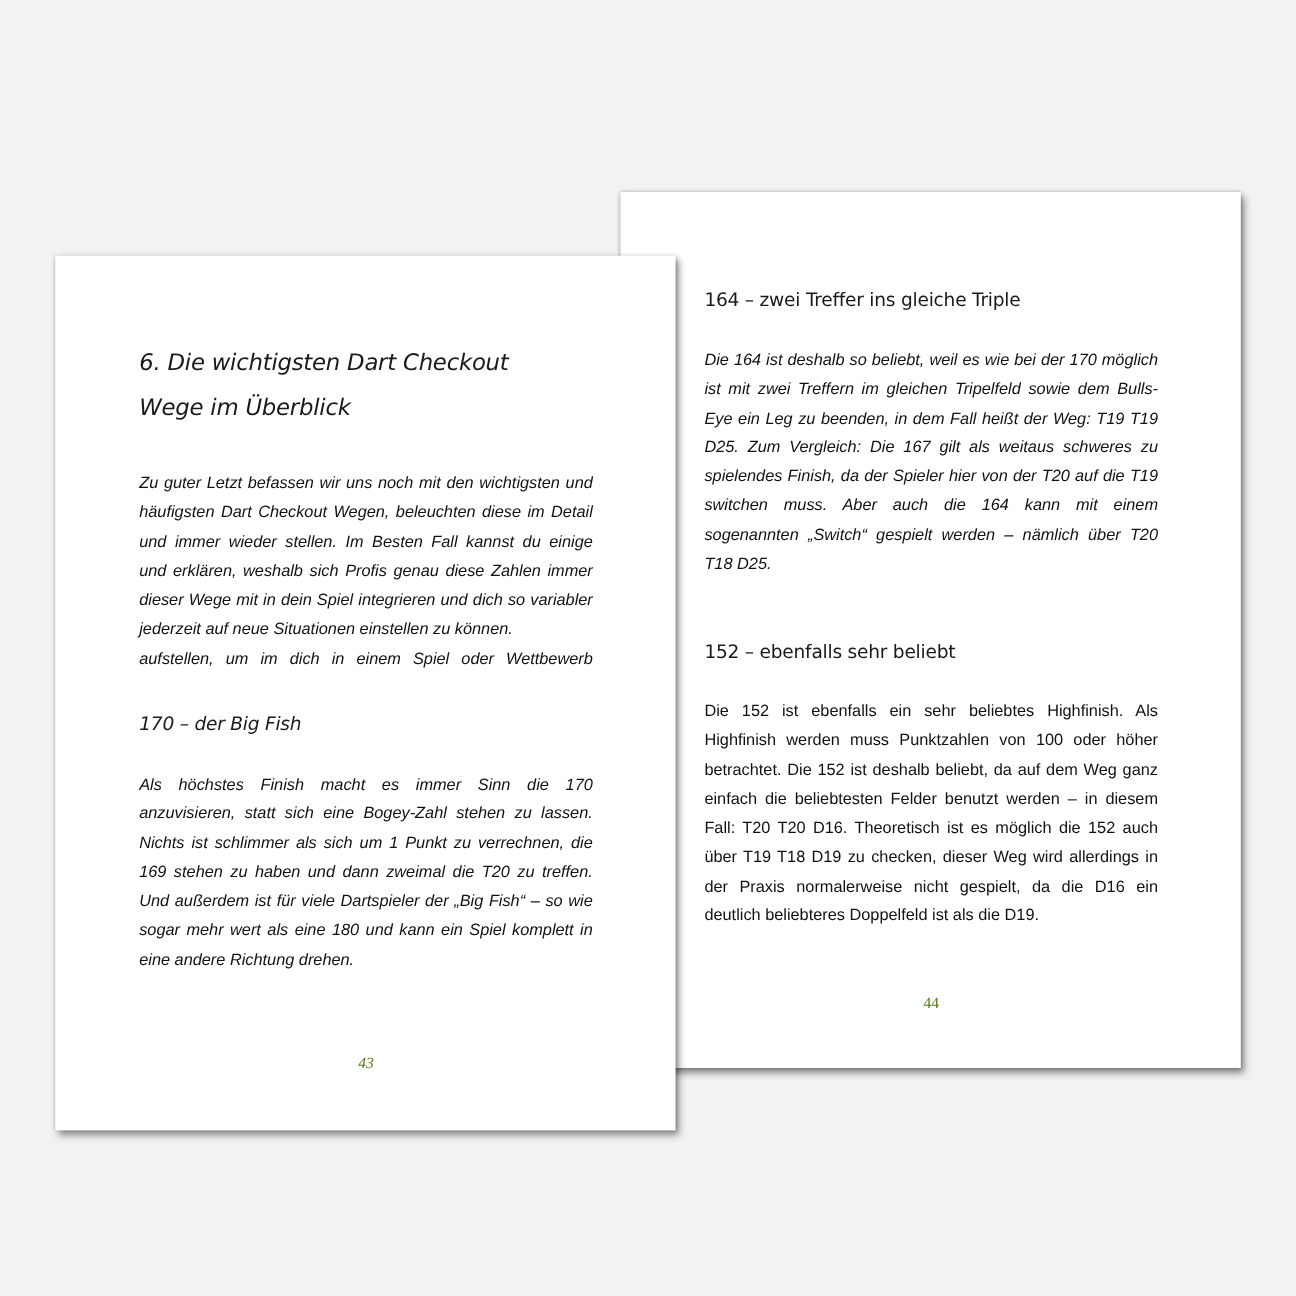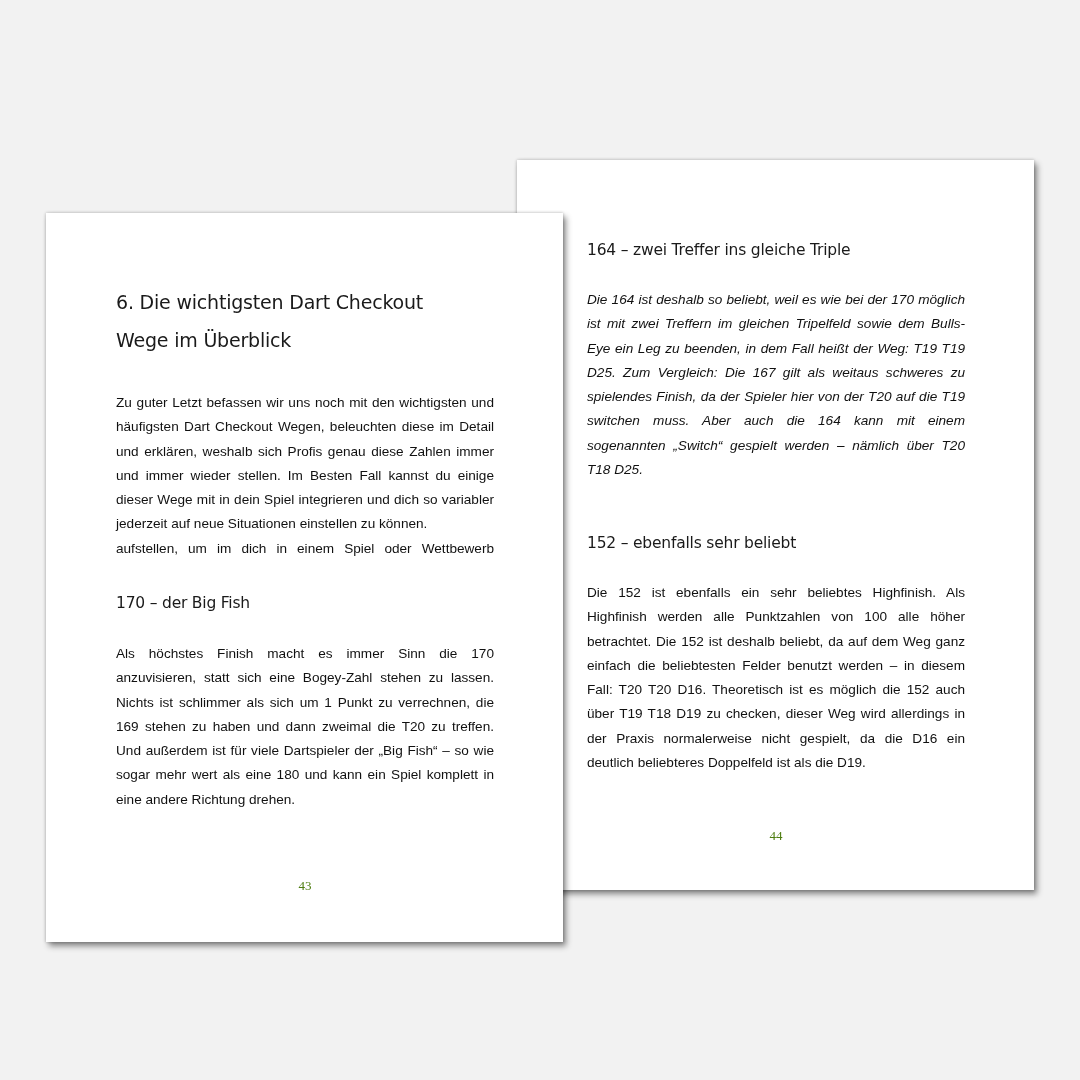--- a/index.html
+++ b/index.html
@@ -29,20 +29,21 @@
       height: 730px;
       z-index: 1;
       margin-top: 28px;
     }
     .page-left {
       left: 46px;
       top: 213px;
       width: 517px;
       height: 729px;
       z-index: 2;
+      font-style: italic;
     }
     .heading-xl {
       position: absolute;
       font-family: "DejaVu Sans", sans-serif;
       font-weight: 500;
       color: #1a1a1a;
       font-size: 19px;
       line-height: 38px;
       letter-spacing: -0.2px;
     }
@@ -97,43 +98,43 @@
       <span class="line">spielendes Finish, da der Spieler hier von der T20 auf die T19</span>
       <span class="line">switchen muss. Aber auch die 164 kann mit einem</span>
       <span class="line">sogenannten „Switch“ gespielt werden – nämlich über T20</span>
       <span class="line last">T18 D25.</span>
     </div>
 
     <div class="heading-md" style="left:70px; top:373px;">152 – ebenfalls sehr beliebt</div>
 
     <div class="para" style="left:70px; top:421px; width:378px;">
       <span class="line">Die 152 ist ebenfalls ein sehr beliebtes Highfinish. Als</span>
-      <span class="line">Highfinish werden alle Punktzahlen von 100 alle höher</span>
+      <span class="line">Highfinish werden muss Punktzahlen von 100 oder höher</span>
       <span class="line">betrachtet. Die 152 ist deshalb beliebt, da auf dem Weg ganz</span>
       <span class="line">einfach die beliebtesten Felder benutzt werden – in diesem</span>
       <span class="line">Fall: T20 T20 D16. Theoretisch ist es möglich die 152 auch</span>
       <span class="line">über T19 T18 D19 zu checken, dieser Weg wird allerdings in</span>
       <span class="line">der Praxis normalerweise nicht gespielt, da die D16 ein</span>
       <span class="line last">deutlich beliebteres Doppelfeld ist als die D19.</span>
     </div>
 
     <div class="page-number" style="left:239px; top:668px;">44</div>
   </div>
 
   <div class="page page-left">
     <div class="heading-xl" style="left:70px; top:70px;">
       <div>6. Die wichtigsten Dart Checkout</div>
       <div>Wege im Überblick</div>
     </div>
 
     <div class="para" style="left:70px; top:178px; width:378px;">
       <span class="line">Zu guter Letzt befassen wir uns noch mit den wichtigsten und</span>
       <span class="line">häufigsten Dart Checkout Wegen, beleuchten diese im Detail</span>
+      <span class="line">und immer wieder stellen. Im Besten Fall kannst du einige</span>
       <span class="line">und erklären, weshalb sich Profis genau diese Zahlen immer</span>
-      <span class="line">und immer wieder stellen. Im Besten Fall kannst du einige</span>
       <span class="line">dieser Wege mit in dein Spiel integrieren und dich so variabler</span>
       <span class="line last">jederzeit auf neue Situationen einstellen zu können.</span>
       <span class="line">aufstellen, um im dich in einem Spiel oder Wettbewerb</span>
     </div>
 
     <div class="heading-md" style="left:70px; top:380px;">170 – der Big Fish</div>
 
     <div class="para" style="left:70px; top:429px; width:378px;">
       <span class="line">Als höchstes Finish macht es immer Sinn die 170</span>
       <span class="line">anzuvisieren, statt sich eine Bogey-Zahl stehen zu lassen.</span>

